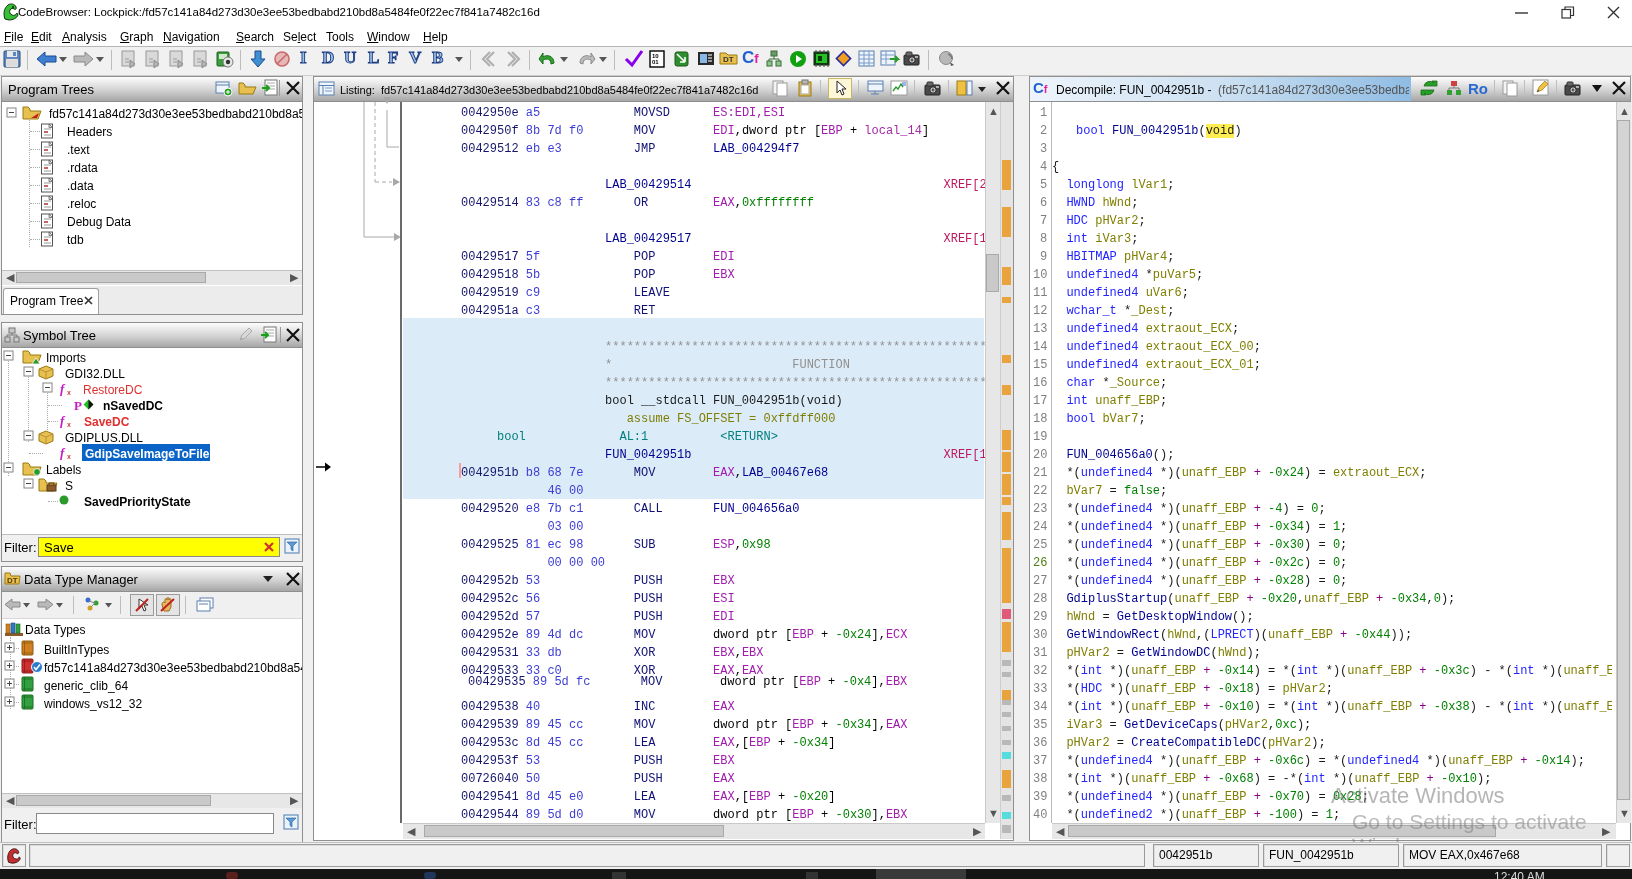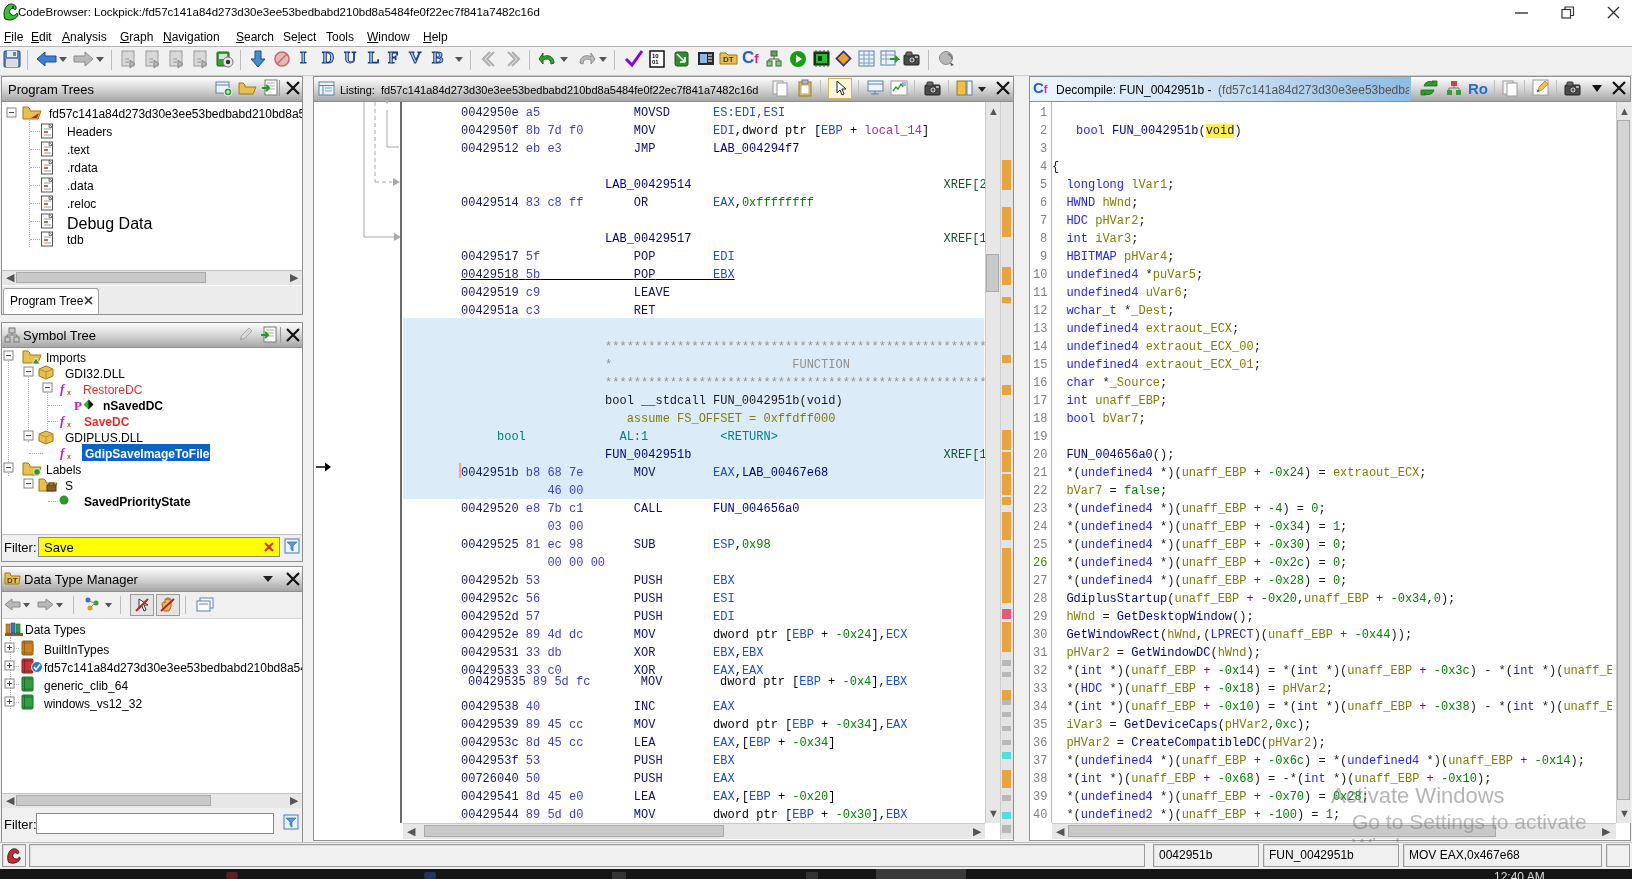--- a/index.html
+++ b/index.html
@@ -1,20 +1,20 @@
 <!DOCTYPE html>
 <html><head><meta charset="utf-8"><style>
 *{margin:0;padding:0;box-sizing:border-box}
 html,body{width:1632px;height:879px;overflow:hidden;background:#f0f0f0;
  font-family:"Liberation Sans",sans-serif}
 .abs{position:absolute}
 .ml{position:absolute;font:12px "Liberation Mono",monospace;line-height:18px;white-space:pre;color:#000}
-.adr{color:#16166e}.byt{color:#3d3dd6}.mn{color:#101076}.rg{color:#1d4ed8}
+.adr{color:#16166e}.byt{color:#3d3dd6}.mn{color:#101076}.rg{color:#a21caf}
 .cn{color:#008000}.lb{color:#000090}.pp{color:#000}.lc{color:#a428a4}
-.xr{color:#14532d}.cm{color:#909090}.tl{color:#00807e}.as{color:#7e7e00}
+.xr{color:#be185d}.cm{color:#909090}.tl{color:#00807e}.as{color:#7e7e00}
 .k{color:#2424ff}.f{color:#000090}.v{color:#7e7e00}.c{color:#008000}
 .m{color:#8c008c}.p{color:#1a1a1a}
 .hdr{position:absolute;height:25px;background:linear-gradient(180deg,#fdfdfd,#d2d2d2 55%,#a6a6a6);border-bottom:1px solid #8f8f8f;font-size:13px;color:#000}
 .hdrtxt{position:absolute;top:5px}
 .panel{position:absolute;background:#fff;border:1px solid #8f8f8f}
 .row{position:absolute;white-space:nowrap;font-size:12px}
 .sb{position:absolute;background:#e7e7e7}
 .thumb{position:absolute;background:#c9c9c9;border:1px solid #a9a9a9}
 .arr{position:absolute;color:#555;font-size:11px;line-height:11px}
 .sep{position:absolute;width:1px;background:#bdbdbd;top:50px;height:20px}
@@ -271,21 +271,21 @@
       <path d="M4 9 h4" stroke="#b03030" stroke-width="1.5"></path>
     </svg>
 <div class="row" style="left:65px;top:95px;font-size:12px">.reloc</div>
 <div class="abs" style="left:28px;top:119px;width:10px;height:1px;border-top:1px dotted #aaa"></div>
 <svg style="left:38px;top:111px" width="15" height="16" viewBox="0 0 15 16">
       <rect x="1.5" y="1" width="11" height="14" fill="#fff" stroke="#555"></rect>
       <path d="M9 1 l3.5 3.5 h-3.5z" fill="#ddd" stroke="#555" stroke-width=".7"></path>
       <path d="M4 6 h7 M4 12 h7" stroke="#999" stroke-width="1.2"></path>
       <path d="M4 9 h4" stroke="#b03030" stroke-width="1.5"></path>
     </svg>
-<div class="row" style="left:65px;top:113px;font-size:16px">Debug Data</div>
+<div class="row" style="left:65px;top:113px;font-size:12px">Debug Data</div>
 <div class="abs" style="left:28px;top:137px;width:10px;height:1px;border-top:1px dotted #aaa"></div>
 <svg style="left:38px;top:129px" width="15" height="16" viewBox="0 0 15 16">
       <rect x="1.5" y="1" width="11" height="14" fill="#fff" stroke="#555"></rect>
       <path d="M9 1 l3.5 3.5 h-3.5z" fill="#ddd" stroke="#555" stroke-width=".7"></path>
       <path d="M4 6 h7 M4 12 h7" stroke="#999" stroke-width="1.2"></path>
       <path d="M4 9 h4" stroke="#b03030" stroke-width="1.5"></path>
     </svg>
 <div class="row" style="left:65px;top:131px;font-size:12px">tdb</div>
 </div>
 <div class="sb" style="left:2px;top:270px;width:300px;height:15px;border-top:1px solid #c0c0c0"></div>
@@ -606,21 +606,21 @@
 </svg>
 <div class="abs" style="left:400px;top:102px;width:2px;height:721px;background:#6a6a6a"></div>
 <div class="abs" style="left:459px;top:463px;width:2px;height:15px;background:#ff9d9d"></div>
 <div class="ml" style="left:461px;top:104px;"><span class="adr">0042950e</span> <span class="byt">a5</span>             <span class="mn">MOVSD</span>      <span class="rg">ES:EDI,ESI</span></div>
 <div class="ml" style="left:461px;top:122px;"><span class="adr">0042950f</span> <span class="byt">8b 7d f0</span>       <span class="mn">MOV</span>        <span class="rg">EDI</span><span class="pp">,</span><span class="pp">dword ptr [</span><span class="rg">EBP</span><span class="pp"> + </span><span class="lc">local_14</span><span class="pp">]</span></div>
 <div class="ml" style="left:461px;top:140px;"><span class="adr">00429512</span> <span class="byt">eb e3</span>          <span class="mn">JMP</span>        <span class="lb">LAB_004294f7</span></div>
 <div class="ml" style="left:461px;top:176px;">                    <span class="lb">LAB_00429514</span>                                   <span class="xr">XREF[2</span></div>
 <div class="ml" style="left:461px;top:194px;"><span class="adr">00429514</span> <span class="byt">83 c8 ff</span>       <span class="mn">OR</span>         <span class="rg">EAX</span><span class="pp">,</span><span class="cn">0xffffffff</span></div>
 <div class="ml" style="left:461px;top:230px;">                    <span class="lb">LAB_00429517</span>                                   <span class="xr">XREF[1</span></div>
 <div class="ml" style="left:461px;top:248px;"><span class="adr">00429517</span> <span class="byt">5f</span>             <span class="mn">POP</span>        <span class="rg">EDI</span></div>
-<div class="ml" style="left:461px;top:266px;text-decoration:underline;"><span class="adr">00429518</span> <span class="byt">5b</span>             <span class="mn">POP</span>        <span class="rg">EBX</span></div>
+<div class="ml" style="left:461px;top:266px;"><span class="adr">00429518</span> <span class="byt">5b</span>             <span class="mn">POP</span>        <span class="rg">EBX</span></div>
 <div class="ml" style="left:461px;top:284px;"><span class="adr">00429519</span> <span class="byt">c9</span>             <span class="mn">LEAVE</span>      </div>
 <div class="ml" style="left:461px;top:302px;"><span class="adr">0042951a</span> <span class="byt">c3</span>             <span class="mn">RET</span>        </div>
 <div class="ml" style="left:461px;top:338px;">                    <span class="cm">*****************************************************</span></div>
 <div class="ml" style="left:461px;top:356px;">                    <span class="cm">*</span>                         <span class="cm">FUNCTION</span></div>
 <div class="ml" style="left:461px;top:374px;">                    <span class="cm">*****************************************************</span></div>
 <div class="ml" style="left:461px;top:392px;">                    <span class="p">bool __stdcall FUN_0042951b(void)</span></div>
 <div class="ml" style="left:461px;top:410px;">                       <span class="as">assume FS_OFFSET = 0xffdff000</span></div>
 <div class="ml" style="left:461px;top:428px;">     <span class="tl">bool</span>             <span class="tl">AL:1</span>          <span class="tl">&lt;RETURN&gt;</span></div>
 <div class="ml" style="left:461px;top:446px;">                    <span class="lb">FUN_0042951b</span>                                   <span class="xr">XREF[1</span></div>
 <div class="ml" style="left:461px;top:464px;"><span class="adr">0042951b</span> <span class="byt">b8 68 7e</span>       <span class="mn">MOV</span>        <span class="rg">EAX</span><span class="pp">,</span><span class="lb">LAB_00467e68</span></div>

